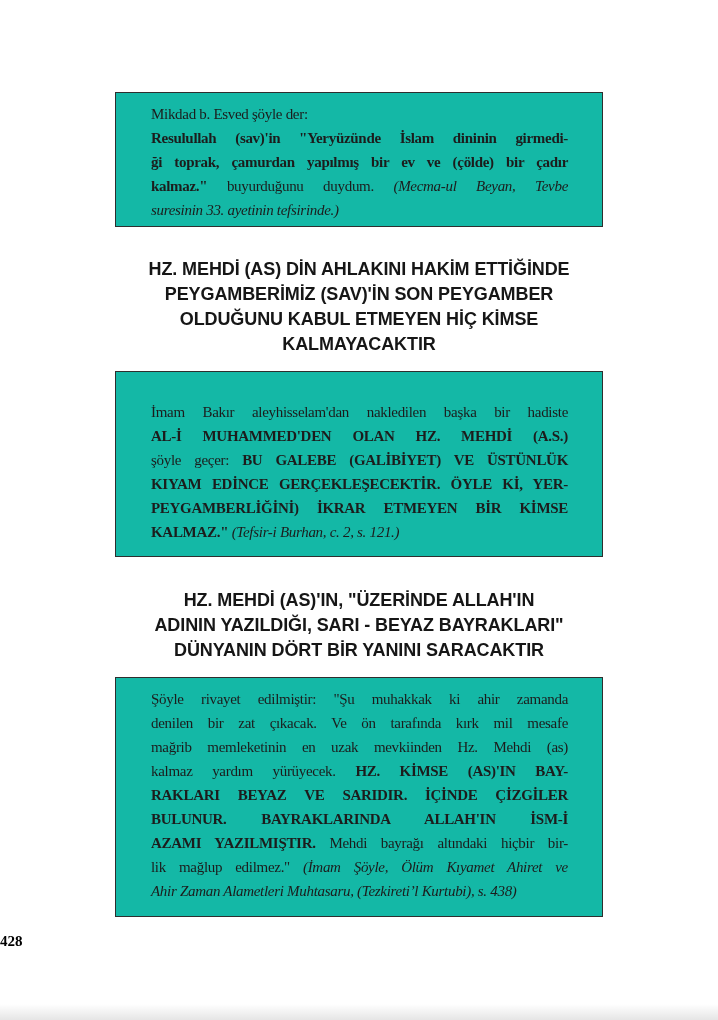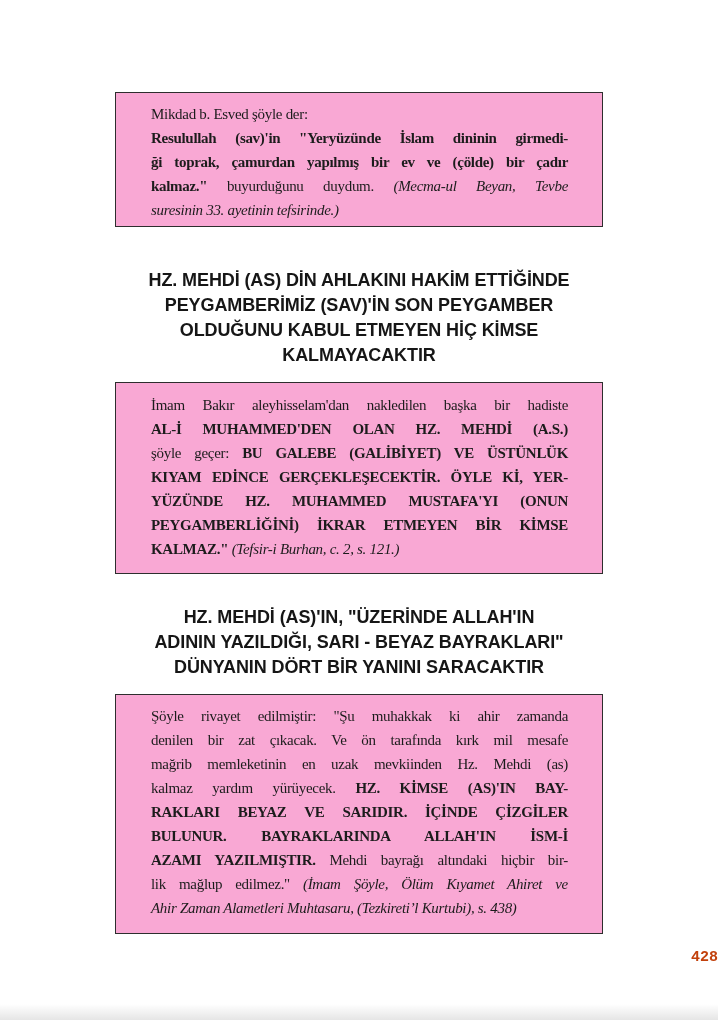--- a/index.html
+++ b/index.html
@@ -23,27 +23,27 @@
     width: 100%;
     height: 16px;
     background: linear-gradient(to bottom, rgba(255,255,255,0), rgba(0,0,0,0.10));
     pointer-events: none;
   }
   .qbox {
     box-sizing: border-box;
     width: 488px;
     margin: 0 auto;
     border: 1.6px solid #2e2e2e;
-    background: #f9a8d4;
+    background: #14b8a6;
     font-size: 15px;
     line-height: 24px;
     letter-spacing: -0.3px;
   }
   .qbox.b1 { margin-top: 92px; padding: 9px 34px 4px 35px; }
-  .qbox.b2 { margin-top: 14px; padding: 10px 34px 12px 35px; }
+  .qbox.b2 { margin-top: 14px; padding: 28px 34px 12px 35px; }
   .qbox.b3 { margin-top: 14px; padding: 9px 34px 13px 35px; }
   .ln { text-align: left; }
   .ln.just {
     text-align: justify;
     text-align-last: justify;
     -moz-text-align-last: justify;
   }
   .seg-r { font-weight: normal; font-style: normal; }
   .seg-b { font-weight: bold; font-style: normal; }
   .seg-i { font-weight: normal; font-style: italic; }
@@ -52,30 +52,30 @@
     margin: 0 auto;
     text-align: center;
     font-family: "Liberation Sans", sans-serif;
     font-weight: bold;
     font-size: 18px;
     line-height: 25px;
     letter-spacing: -0.1px;
     color: #161616;
     white-space: pre-line;
   }
-  .heading.h1 { margin-top: 41px; }
+  .heading.h1 { margin-top: 30px; }
   .heading.h2 { margin-top: 31px; }
   .pagenum {
     margin-top: 15px;
-    text-align: right;
-    font-family: Liberation Mono, monospace;
+    text-align: left;
+    font-family: Liberation Serif, serif;
     font-weight: bold;
     font-size: 15px;
     line-height: 18px;
-    color: #c2410c;
+    color: #000000;
   }
 </style>
 </head>
 <body>
 
 <div class="page">
 
   <div class="qbox b1">
       <div class="ln"><span class="seg-r">Mikdad b. Esved şöyle der:</span></div>
       <div class="ln just"><span class="seg-b">Resulullah (sav)'in "Yeryüzünde İslam dininin girmedi-</span></div>
@@ -87,21 +87,20 @@
   <div class="heading h1">HZ. MEHDİ (AS) DİN AHLAKINI HAKİM ETTİĞİNDE
 PEYGAMBERİMİZ (SAV)'İN SON PEYGAMBER
 OLDUĞUNU KABUL ETMEYEN HİÇ KİMSE
 KALMAYACAKTIR</div>
 
   <div class="qbox b2">
       <div class="ln just"><span class="seg-r">İmam Bakır aleyhisselam'dan nakledilen başka bir hadiste</span></div>
       <div class="ln just"><span class="seg-b">AL-İ MUHAMMED'DEN OLAN HZ. MEHDİ (A.S.)</span></div>
       <div class="ln just"><span class="seg-r">şöyle geçer: </span><span class="seg-b">BU GALEBE (GALİBİYET) VE ÜSTÜNLÜK</span></div>
       <div class="ln just"><span class="seg-b">KIYAM EDİNCE GERÇEKLEŞECEKTİR. ÖYLE Kİ, YER-</span></div>
-      <div class="ln just"><span class="seg-b">YÜZÜNDE HZ. MUHAMMED MUSTAFA'YI (ONUN</span></div>
       <div class="ln just"><span class="seg-b">PEYGAMBERLİĞİNİ) İKRAR ETMEYEN BİR KİMSE</span></div>
       <div class="ln"><span class="seg-b">KALMAZ." </span><span class="seg-i">(Tefsir-i Burhan, c. 2, s. 121.)</span></div>
     </div>
 
   <div class="heading h2">HZ. MEHDİ (AS)'IN, "ÜZERİNDE ALLAH'IN
 ADININ YAZILDIĞI, SARI - BEYAZ BAYRAKLARI"
 DÜNYANIN DÖRT BİR YANINI SARACAKTIR</div>
 
   <div class="qbox b3">
       <div class="ln just"><span class="seg-r">Şöyle rivayet edilmiştir: "Şu muhakkak ki ahir zamanda</span></div>

